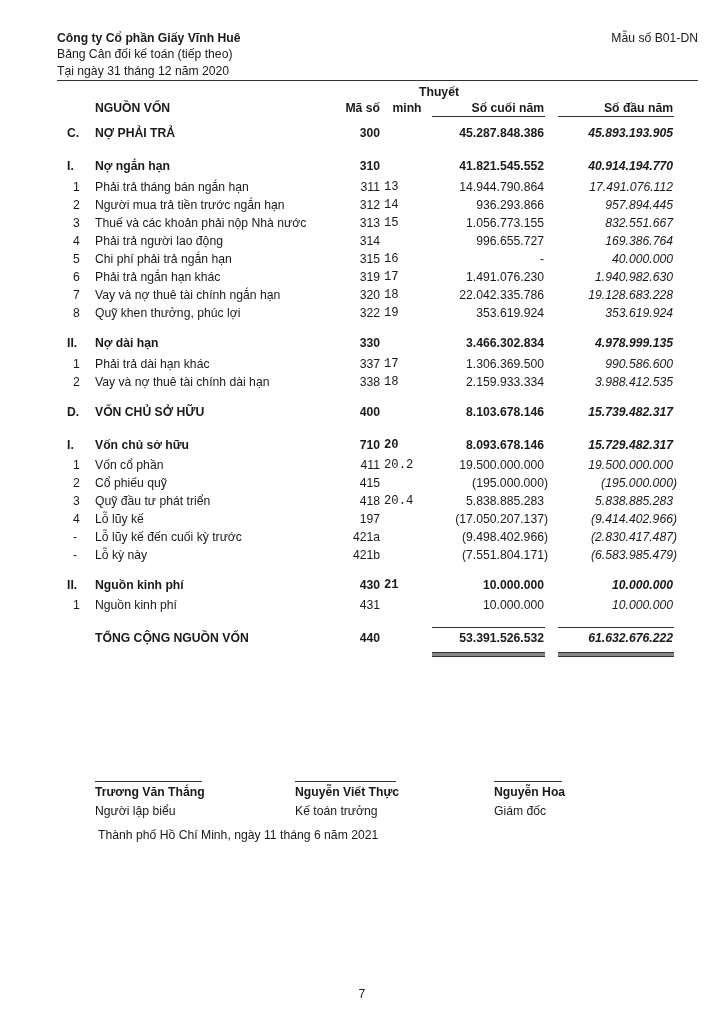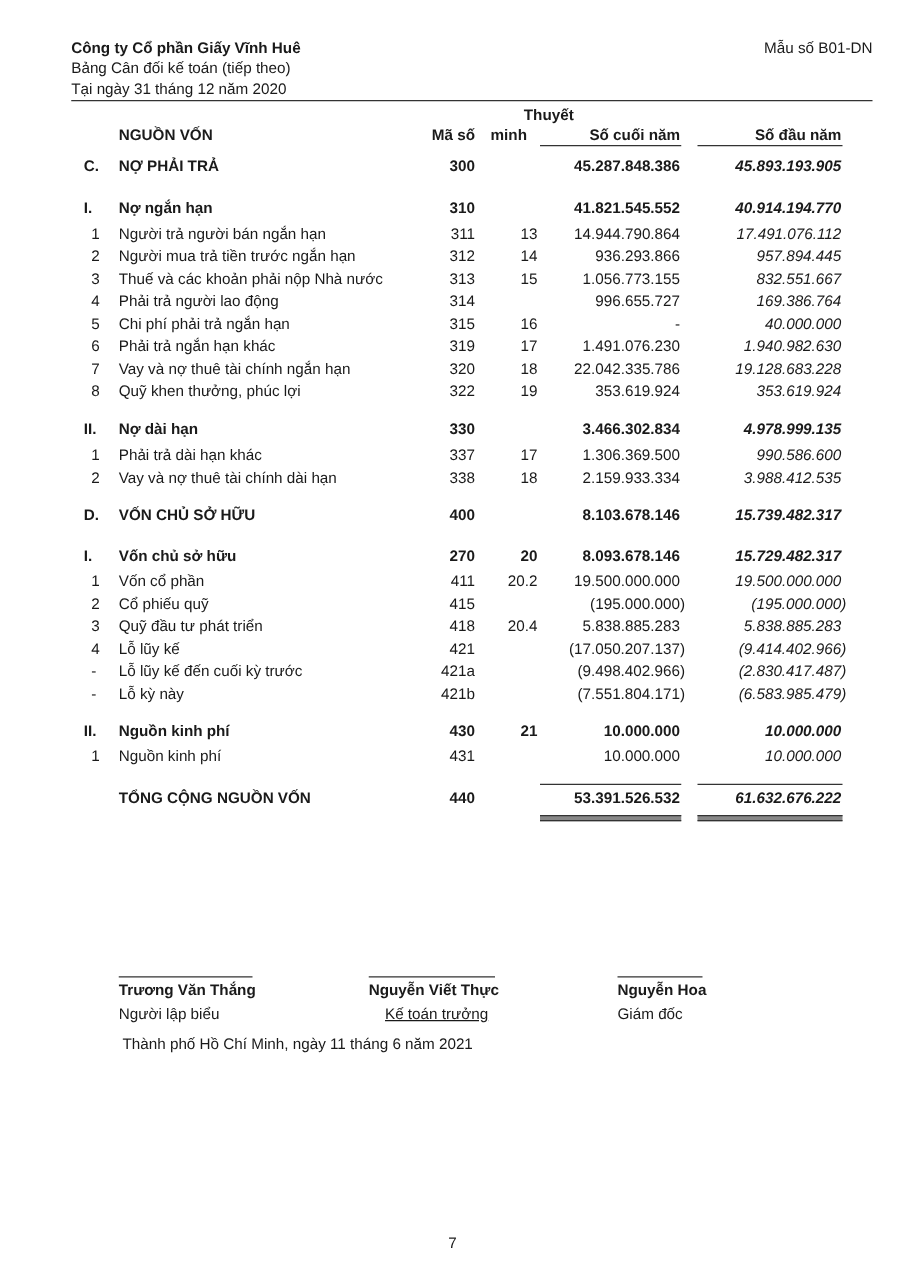--- a/index.html
+++ b/index.html
@@ -21,21 +21,21 @@
   .ch-cuoi { left:432px; top:101px; width:112px; text-align:right; }
   .ch-dau { left:558px; top:101px; width:115px; text-align:right; }
   .uline { position:absolute; height:1px; background:#333; }
 
   .row { position:absolute; left:0; width:724px; height:18px; }
   .row span { position:absolute; white-space:nowrap; top:0; }
   .c-idx { left:73px; }
   .c-idx.sect { left:67px; }
   .c-label { left:95px; }
   .c-ma { left:330px; width:50px; text-align:right; }
-  .c-tm { left:384px; width:46px; text-align:right; }
+  .c-tm { left:384px; width:46px; text-align:left;font-family:Liberation Mono, monospace; }
   .c-cuoi { left:420px; width:124px; text-align:right; }
   .c-dau { left:548px; width:125px; text-align:right;font-style:italic; }
   .c-cuoi.neg { width:128px; }
   .c-dau.neg { width:129px; }
 
   .sig-line { position:absolute; height:1px; background:#333; top:781px; }
   .sig-name { top:785px; font-weight:bold; }
   .sig-role { top:804px; }
   .place-date { left:98px; top:828px; }
   .page-num { left:355px; top:987px; width:14px; text-align:center; }
@@ -70,21 +70,21 @@
     <div class="row" style="top: 159px;">
       <span class="c-idx sect bold">I.</span>
       <span class="c-label bold">Nợ ngắn hạn</span>
       <span class="c-ma bold">310</span>
       <span class="c-tm bold"></span>
       <span class="c-cuoi bold">41.821.545.552</span>
       <span class="c-dau bold">40.914.194.770</span>
     </div>
     <div class="row" style="top: 180px;">
       <span class="c-idx">1</span>
-      <span class="c-label">Người trả người bán ngắn hạn</span>
+      <span class="c-label">Phải trả tháng bán ngắn hạn</span>
       <span class="c-ma">311</span>
       <span class="c-tm">13</span>
       <span class="c-cuoi">14.944.790.864</span>
       <span class="c-dau">17.491.076.112</span>
     </div>
     <div class="row" style="top: 198px;">
       <span class="c-idx">2</span>
       <span class="c-label">Người mua trả tiền trước ngắn hạn</span>
       <span class="c-ma">312</span>
       <span class="c-tm">14</span>
@@ -167,21 +167,21 @@
       <span class="c-idx sect bold">D.</span>
       <span class="c-label bold">VỐN CHỦ SỞ HỮU</span>
       <span class="c-ma bold">400</span>
       <span class="c-tm bold"></span>
       <span class="c-cuoi bold">8.103.678.146</span>
       <span class="c-dau bold">15.739.482.317</span>
     </div>
     <div class="row" style="top: 438px;">
       <span class="c-idx sect bold">I.</span>
       <span class="c-label bold">Vốn chủ sở hữu</span>
-      <span class="c-ma bold">270</span>
+      <span class="c-ma bold">710</span>
       <span class="c-tm bold">20</span>
       <span class="c-cuoi bold">8.093.678.146</span>
       <span class="c-dau bold">15.729.482.317</span>
     </div>
     <div class="row" style="top: 458px;">
       <span class="c-idx">1</span>
       <span class="c-label">Vốn cổ phần</span>
       <span class="c-ma">411</span>
       <span class="c-tm">20.2</span>
       <span class="c-cuoi">19.500.000.000</span>
@@ -199,21 +199,21 @@
       <span class="c-idx">3</span>
       <span class="c-label">Quỹ đầu tư phát triển</span>
       <span class="c-ma">418</span>
       <span class="c-tm">20.4</span>
       <span class="c-cuoi">5.838.885.283</span>
       <span class="c-dau">5.838.885.283</span>
     </div>
     <div class="row" style="top: 512px;">
       <span class="c-idx">4</span>
       <span class="c-label">Lỗ lũy kế</span>
-      <span class="c-ma">421</span>
+      <span class="c-ma">197</span>
       <span class="c-tm"></span>
       <span class="c-cuoi neg">(17.050.207.137)</span>
       <span class="c-dau neg">(9.414.402.966)</span>
     </div>
     <div class="row" style="top: 530px;">
       <span class="c-idx">-</span>
       <span class="c-label">Lỗ lũy kế đến cuối kỳ trước</span>
       <span class="c-ma">421a</span>
       <span class="c-tm"></span>
       <span class="c-cuoi neg">(9.498.402.966)</span>
@@ -258,18 +258,18 @@
 <div class="uline" style="left:432px; top:652px; width:113px; height:3px; border-top:1px solid #333; border-bottom:1px solid #333; background:#888;"></div>
 <div class="uline" style="left:558px; top:652px; width:116px; height:3px; border-top:1px solid #333; border-bottom:1px solid #333; background:#888;"></div>
 
 <div class="sig-line" style="left:95px; width:107px;"></div>
 <div class="sig-line" style="left:295px; width:101px;"></div>
 <div class="sig-line" style="left:494px; width:68px;"></div>
 
 <div class="abs sig-name" style="left:95px;">Trương Văn Thắng</div>
 <div class="abs sig-role" style="left:95px;">Người lập biểu</div>
 <div class="abs sig-name" style="left:295px;">Nguyễn Viết Thực</div>
-<div class="abs sig-role" style="left:308px;text-decoration:underline;">Kế toán trưởng</div>
+<div class="abs sig-role" style="left:295px;">Kế toán trưởng</div>
 <div class="abs sig-name" style="left:494px;">Nguyễn Hoa</div>
 <div class="abs sig-role" style="left:494px;">Giám đốc</div>
 
 <div class="abs place-date">Thành phố Hồ Chí Minh, ngày 11 tháng 6 năm 2021</div>
 <div class="abs page-num">7</div>
 
 </body></html>

